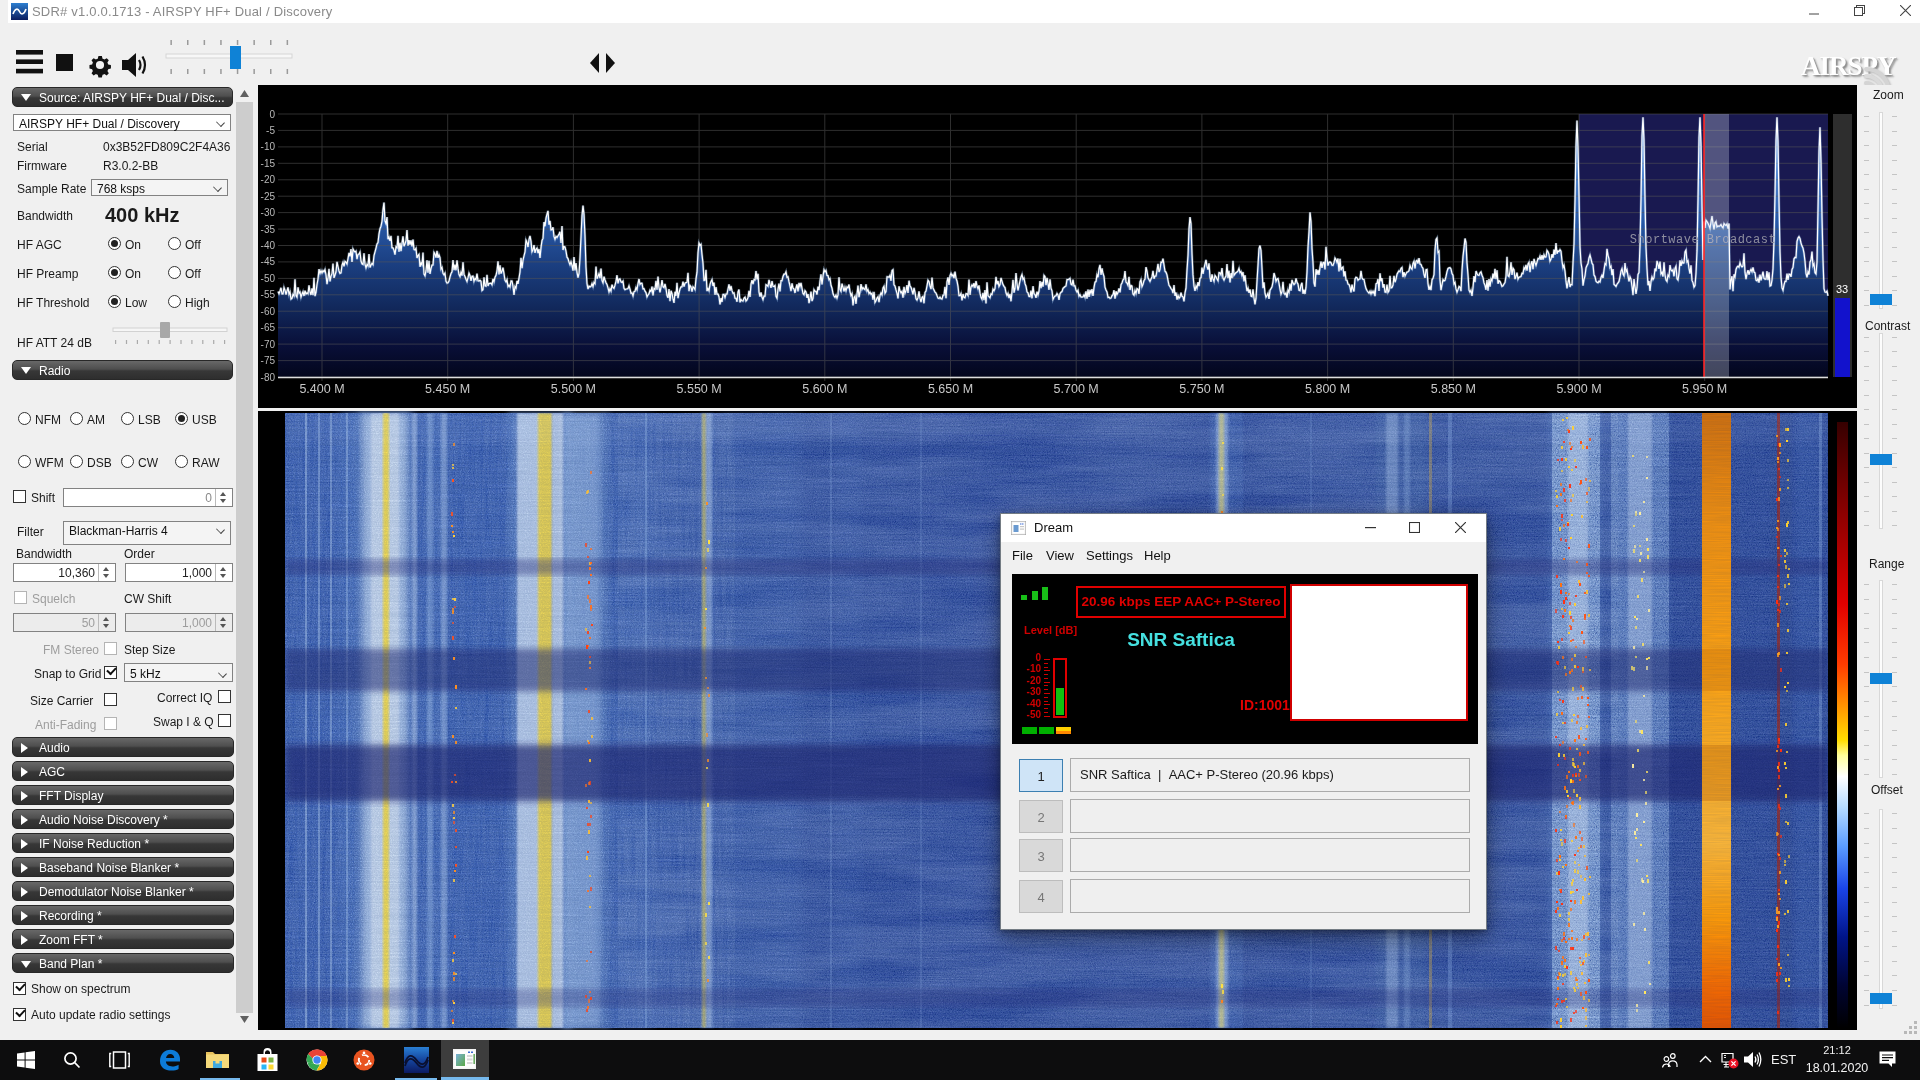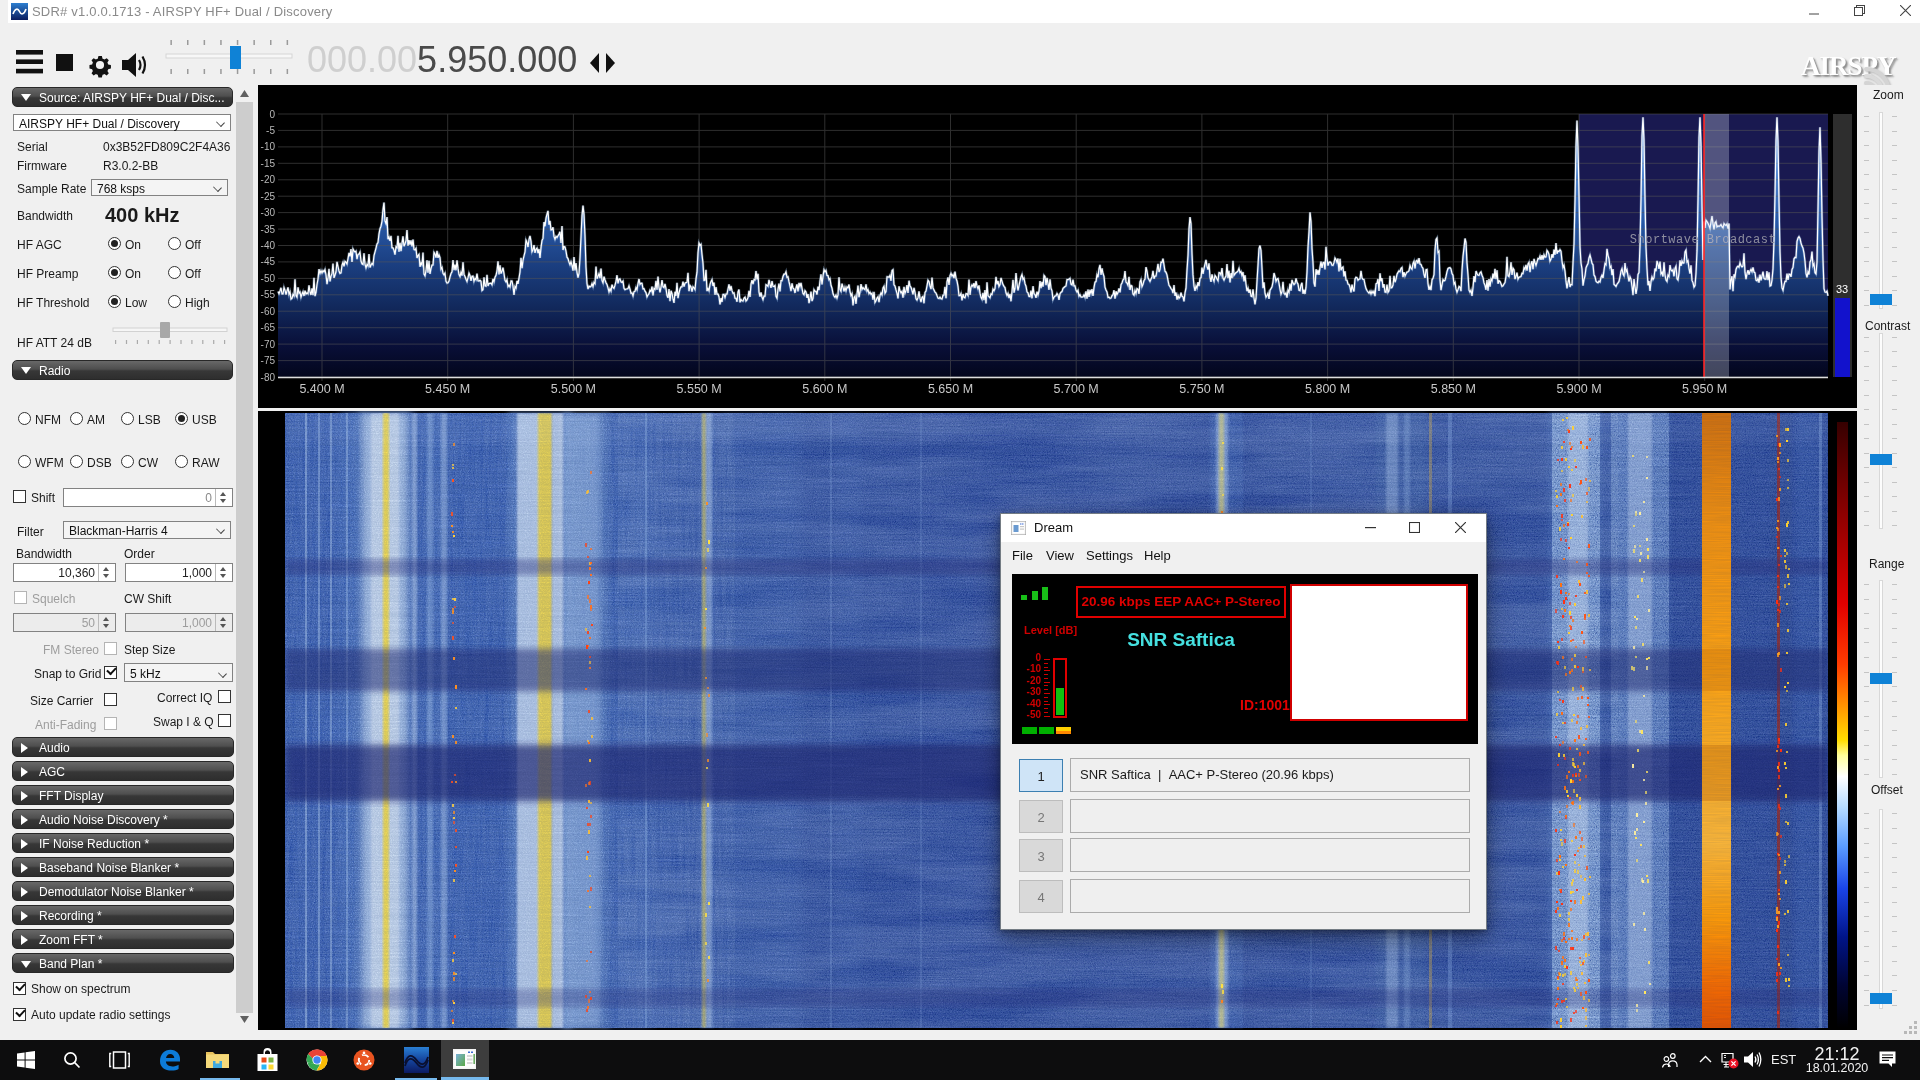--- a/index.html
+++ b/index.html
@@ -105,21 +105,20 @@
           <rect x="187.0" y="0" width="1.5" height="5" fill="#9a9a9a"></rect>
           <rect x="203.6" y="0" width="1.5" height="5" fill="#9a9a9a"></rect>
           <rect x="220.2" y="0" width="1.5" height="5" fill="#9a9a9a"></rect>
           <rect x="236.8" y="0" width="1.5" height="5" fill="#9a9a9a"></rect>
           <rect x="253.4" y="0" width="1.5" height="5" fill="#9a9a9a"></rect>
           <rect x="270.0" y="0" width="1.5" height="5" fill="#9a9a9a"></rect>
           <rect x="286.6" y="0" width="1.5" height="5" fill="#9a9a9a"></rect>
         </g>
    <rect x="230" y="8" width="11" height="23" fill="#0f82d6"></rect>
  </svg>
- <div class="ab" style="left:307px;top:16px;font-size:36px;color:#cfcfcf;letter-spacing:0px">000.00<span style="color:#4a4a4a">5.950.000</span></div>
  <svg class="ab" style="left:589px;top:30px" width="28" height="20" viewBox="0 0 28 20">
    <polygon points="10,0 10,20 1,10" fill="#111"></polygon>
         <polygon points="17,0 17,20 26,10" fill="#111"></polygon>
  </svg>
  <div class="ab" style="left:1801px;top:28px;width:90px;height:34px;font-family:'Liberation Serif',serif;font-weight:bold;font-size:27px;color:#ffffff;text-shadow:2px 2px 2px #909090,1px 1px 1px #a8a8a8;letter-spacing:-1px">AIRSPY</div>
  <svg class="ab" style="left:1858px;top:36px" width="38" height="38" viewBox="0 0 38 38">
    <g fill="none" stroke-linecap="round" style="filter:drop-shadow(1px 1px 1px #b0b0b0)">
     <path d="M8,24 A9 9 0 0 1 17,33" stroke-width="4" stroke="#d4d4d4"></path>
     <path d="M8,17 A16 16 0 0 1 24,33" stroke-width="4" stroke="#dadada"></path>
     <path d="M8,10 A23 23 0 0 1 31,33" stroke-width="4" stroke="#d4d4d4"></path>
@@ -201,21 +200,21 @@
       <div class="lbl" style="left:138px;top:371px">CW</div>
       <div class="radio" style="left:175px;top:370px"></div>
       <div class="lbl" style="left:192px;top:371px">RAW</div>
 <div class="cb" style="left:13px;top:405px"></div>
       <div class="lbl" style="left:31px;top:406px">Shift</div>
 <div class="numf" style="left:63px;top:403px;width:170px;height:19px">
         <span class="val" style="color:#8a8a8a">0</span>
         <span class="spin"></span>
       </div>
 <div class="lbl" style="left:17px;top:440px">Filter</div>
-      <div class="dd" style="left:63px;top:436px;width:168px;height:18px">
+      <div class="dd" style="left:63px;top:436px;width:168px;height:24px">
         <div class="dtxt">Blackman-Harris 4</div>
         <div class="chev"></div>
       </div>
 <div class="lbl" style="left:16px;top:462px">Bandwidth</div>
       <div class="lbl" style="left:124px;top:462px">Order</div>
 <div class="numf" style="left:13px;top:478px;width:103px;height:19px">
         <span class="val">10,360</span>
         <span class="spin"></span>
       </div>
 <div class="numf" style="left:125px;top:478px;width:108px;height:19px">
@@ -1396,21 +1395,21 @@
 <circle cx="12.5" cy="11.5" r="5" fill="#e81123"></circle>
 <path d="M10.4,9.4 L14.6,13.6 M14.6,9.4 L10.4,13.6" stroke="#fff" stroke-width="1.3"></path>
       </svg>
       <svg class="ab" style="left:1744px;top:11px" width="18" height="17" viewBox="0 0 18 17">
 <polygon points="0,5.5 4,5.5 9,1 9,16 4,11.5 0,11.5" fill="#fff"></polygon>
 <path d="M11,5.5 Q12.8,8.5 11,11.5" stroke="#fff" stroke-width="1.3" fill="none"></path>
 <path d="M13,3.5 Q15.8,8.5 13,13.5" stroke="#fff" stroke-width="1.3" fill="none"></path>
 <path d="M15,1.5 Q18.6,8.5 15,15.5" stroke="#fff" stroke-width="1.3" fill="none"></path>
       </svg>
       <div class="ab" style="left:1771px;top:12px;font-size:13px;color:#f2f2f2">EST</div>
-      <div class="ab" style="left:1809px;top:4px;width:56px;text-align:center;font-size:18px;color:#f2f2f2">21:12</div>
+      <div class="ab" style="left:1809px;top:4px;width:56px;text-align:center;font-size:11px;color:#f2f2f2">21:12</div>
       <div class="ab" style="left:1802px;top:21px;width:70px;text-align:center;font-size:12.5px;color:#f2f2f2">18.01.2020</div>
       <svg class="ab" style="left:1879px;top:11px" width="17" height="17" viewBox="0 0 17 17">
 <path d="M0.5,0.5 L16.5,0.5 L16.5,12.5 L13,12.5 L13,16 L9.5,12.5 L0.5,12.5 Z" fill="#fff"></path>
 <path d="M3,4 L14,4 M3,6.7 L14,6.7 M3,9.4 L10,9.4" stroke="#0d0d0e" stroke-width="1.2"></path>
       </svg>
     </div>
     <div id="dream">
       <div class="ab" style="left:0;top:0;width:485px;height:28px;background:#fff"></div>
       <svg class="ab" style="left:10px;top:7px" width="15" height="14" viewBox="0 0 15 14">
 <rect x="0" y="0" width="15" height="14" fill="#f0f0f0" stroke="#999"></rect>

